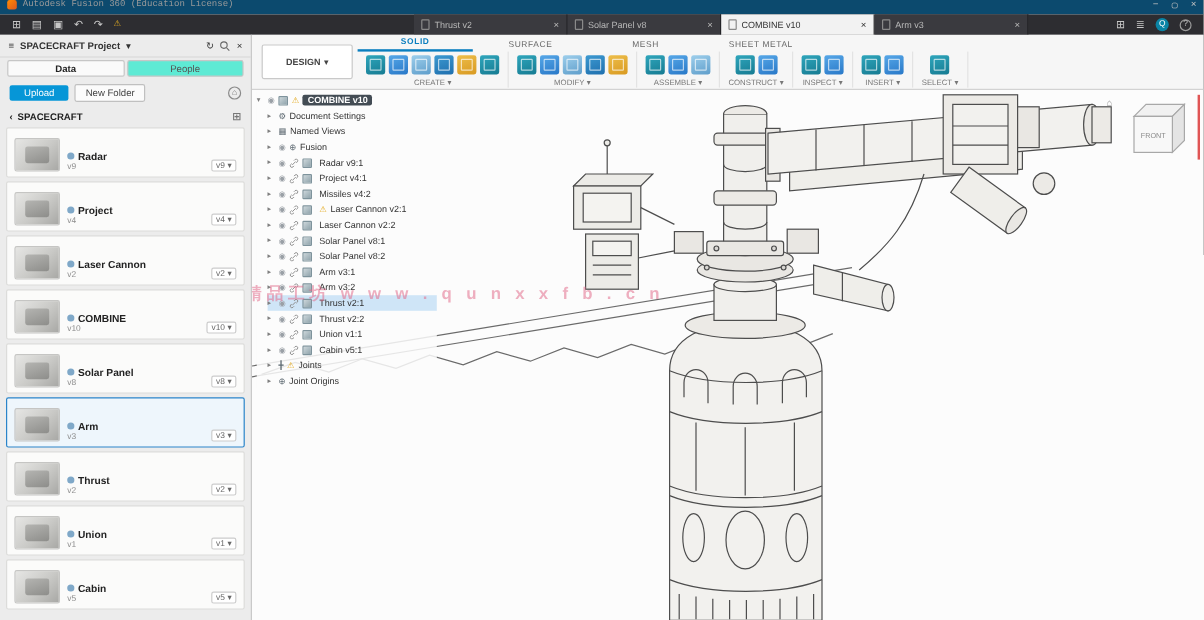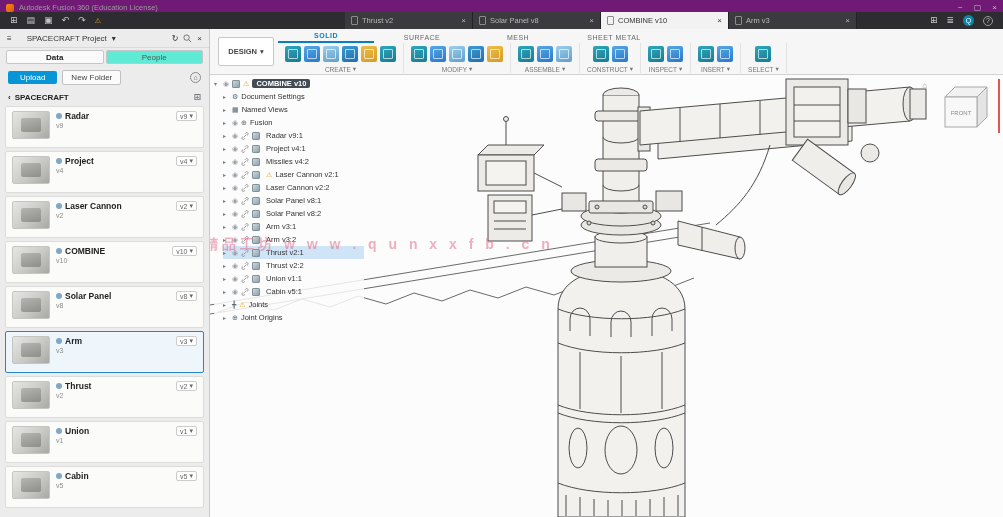--- a/index.html
+++ b/index.html
@@ -1,20 +1,20 @@
 <!DOCTYPE html>
 <html><head>
 <meta charset="utf-8">
 <style>
 *{margin:0;padding:0;box-sizing:border-box;}
 html,body{width:1003px;height:517px;overflow:hidden;background:#222;}
 body{font-family:"Liberation Sans","DejaVu Sans",sans-serif;}
 .app{width:1003px;height:517px;display:flex;flex-direction:column;background:#fff;}
 
-.titlebar{height:12px;background:#701a75;color:#9a9a9a;display:flex;align-items:flex-end;padding:0 6px;font-size:7.5px;flex:0 0 auto;}
+.titlebar{height:12px;background:#0c4a6e;color:#9a9a9a;display:flex;align-items:flex-start;padding:0 6px;font-size:7.5px;flex:0 0 auto;font-family:Liberation Mono, monospace;}
 .logo{width:8px;height:8px;border-radius:2px;background:linear-gradient(135deg,#ff8a00,#d9581f);margin-right:5px;flex:0 0 auto;}
 .tb-controls{margin-left:auto;display:flex;gap:11px;font-size:8px;color:#c2c2c2;}
 
 .menubar{height:17px;background:#2d2d31;display:flex;align-items:stretch;color:#c7c7c7;flex:0 0 auto;}
 .mb-left{display:flex;align-items:center;gap:9px;padding:0 10px;width:345px;flex:0 0 auto;font-size:9px;}
 .mbi{line-height:1;cursor:default;}
 .mbi.warn{color:#e8b021;}
 .doc-tabs{display:flex;align-items:stretch;}
 .doc-tab{width:128px;display:flex;align-items:center;gap:4px;padding:0 6px;font-size:7.5px;background:#3a3a3f;border-right:1px solid #232327;color:#b9b9b9;}
 .doc-tab.active{background:#f2f2f2;color:#333;}
@@ -22,45 +22,45 @@
 .dt-label{white-space:nowrap;overflow:hidden;text-overflow:ellipsis;}
 .dt-close{margin-left:auto;font-size:8px;}
 .mb-right{margin-left:auto;display:flex;align-items:center;gap:9px;padding:0 10px;font-size:9px;}
 .avatar{width:11px;height:11px;border-radius:50%;background:#0a84a5;color:#fff;font-size:7px;display:flex;align-items:center;justify-content:center;}
 .helpc{width:10px;height:10px;border:1px solid #9a9a9a;border-radius:50%;font-size:7px;display:flex;align-items:center;justify-content:center;}
 
 .main{flex:1;display:flex;min-height:0;}
 
 .datapanel{width:210px;background:#ececec;border-right:1px solid #c9c9c9;display:flex;flex-direction:column;flex:0 0 auto;font-size:8px;color:#333;}
 .dp-top{height:19px;display:flex;align-items:center;gap:5px;padding:0 7px;border-bottom:1px solid #dadada;}
-.dp-name{font-weight:normal;margin-left:10px;}
+.dp-name{font-weight:bold;}
 .spacer{flex:1;}
 .dp-tabs{height:18px;display:flex;padding:2px 6px;gap:2px;flex:0 0 auto;}
 .dp-tab{flex:1;display:flex;align-items:center;justify-content:center;border:1px solid #c6c6c6;background:#5eead4;color:#555;border-radius:2px;}
 .dp-tab.active{background:#fafafa;font-weight:bold;color:#222;}
 .dp-actions{height:23px;display:flex;align-items:center;gap:5px;padding:0 8px;flex:0 0 auto;}
 .btn-upload{background:#0696d7;color:#fff;border-radius:2px;padding:2px 12px;font-size:8px;border:0;}
 .btn-newfolder{background:#fbfbfb;border:1px solid #c0c0c0;border-radius:2px;padding:2px 8px;font-size:8px;color:#444;}
 .globe{margin-left:auto;width:11px;height:11px;border:1px solid #8a8a8a;border-radius:50%;display:flex;align-items:center;justify-content:center;font-size:7px;color:#666;}
 .dp-folder{height:16px;display:flex;align-items:center;gap:4px;padding:0 8px;font-weight:bold;color:#222;flex:0 0 auto;}
 .dp-folder .grid{margin-left:auto;color:#777;font-size:9px;}
 .dp-items{flex:1;overflow:hidden;padding:1px 5px;}
-.dp-item{height:42px;background:#fbfbfa;border:1px solid #dcdcda;border-radius:2px;margin-bottom:3px;display:flex;align-items:flex-start;gap:6px;padding:4px 6px;}
+.dp-item{height:42px;background:#fbfbfa;border:1px solid #dcdcda;border-radius:2px;margin-bottom:3px;display:flex;align-items:flex-end;gap:6px;padding:4px 6px;}
 .dp-item.selected{border:1.5px solid #2a84c9;background:#eef6fc;}
 .thumb{width:38px;height:28px;border:1px solid #c5c5c3;border-radius:2px;background:linear-gradient(135deg,#e6e6e4 0%,#c9c9c6 55%,#a8a8a5 100%);flex:0 0 auto;position:relative;}
 .thumb::after{content:"";position:absolute;left:8px;top:6px;width:20px;height:14px;background:linear-gradient(160deg,#b5b5b2,#8d8d8a);border-radius:2px;}
 .dpi-text{display:flex;flex-direction:column;gap:1px;min-width:0;}
 .dpi-name{font-size:8.5px;font-weight:bold;color:#222;display:flex;align-items:center;gap:3px;white-space:nowrap;}
 .dpi-name::before{content:"";width:6px;height:6px;border-radius:50%;background:#7fa8c8;flex:0 0 auto;}
 .dpi-sub{font-size:7px;color:#8d8d8d;}
 .dpi-badge{margin-left:auto;font-size:7px;color:#666;border:1px solid #ccc;background:#fff;border-radius:2px;padding:0 3px;display:flex;gap:2px;align-items:center;flex:0 0 auto;}
 
 .work{flex:1;display:flex;flex-direction:column;min-width:0;}
 .ribbon{height:46px;background:#f6f6f6;border-bottom:1px solid #d2d2d2;display:flex;flex:0 0 auto;}
-.design-btn{margin:8px 4px 8px 8px;width:56px;border:1px solid #c9c9c9;border-radius:2px;background:#fff;display:flex;align-items:center;justify-content:center;gap:3px;font-size:7.5px;color:#444;font-weight:bold;flex:0 0 auto;}
+.design-btn{margin:8px 4px 8px 8px;width:76px;border:1px solid #c9c9c9;border-radius:2px;background:#fff;display:flex;align-items:center;justify-content:center;gap:3px;font-size:7.5px;color:#444;font-weight:bold;flex:0 0 auto;}
 .ribbon-body{flex:1;display:flex;flex-direction:column;min-width:0;}
 .ribbon-tabs{height:14px;display:flex;align-items:flex-end;}
 .ribbon-tab{width:96px;text-align:center;font-size:7px;letter-spacing:.5px;color:#666;padding-bottom:2px;}
 .ribbon-tab.active{color:#0a7ebf;border-bottom:2px solid #0a7ebf;font-weight:bold;}
 .ribbon-groups{flex:1;display:flex;align-items:flex-start;}
 .rgroup{display:flex;flex-direction:column;align-items:center;padding:1px 7px 0;border-right:1px solid #e3e3e3;}
 .g-icons{display:flex;gap:3px;align-items:center;height:20px;}
 .tool{width:16px;height:16px;border-radius:2px;position:relative;display:inline-block;}
 .tool::after{content:"";position:absolute;inset:3px;border:1px solid rgba(255,255,255,.65);border-radius:1px;}
 .g-icons .tool:nth-child(5n+1){background:linear-gradient(160deg,#2fa6bc,#167b92);}

